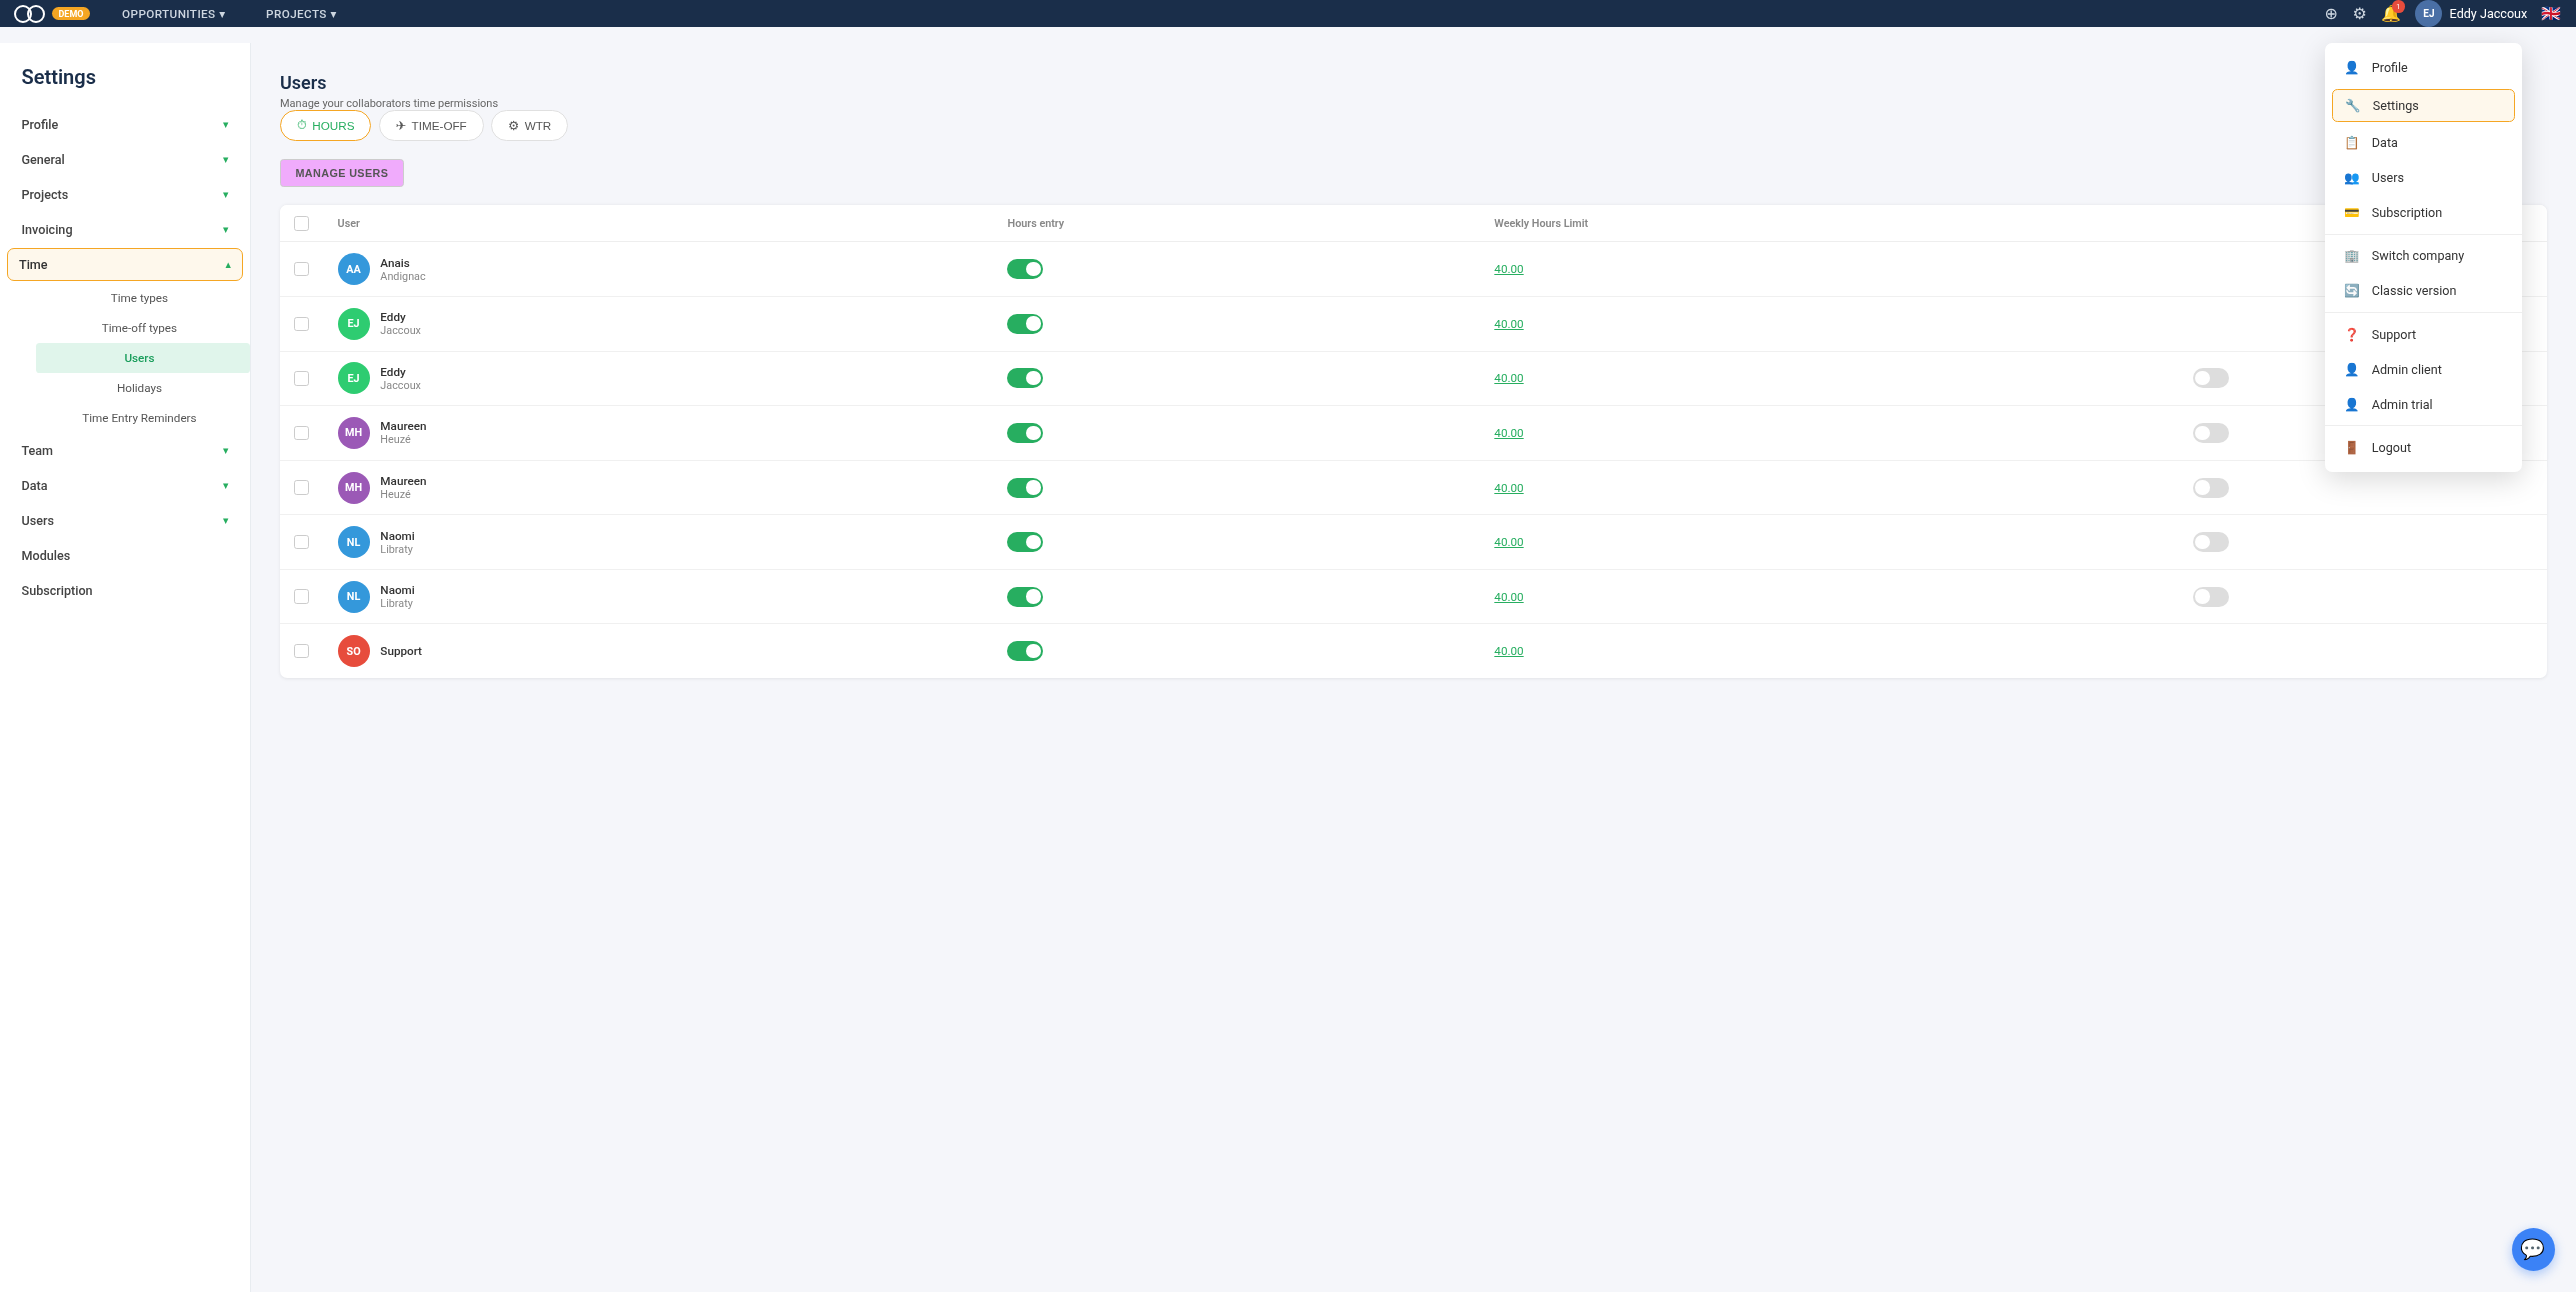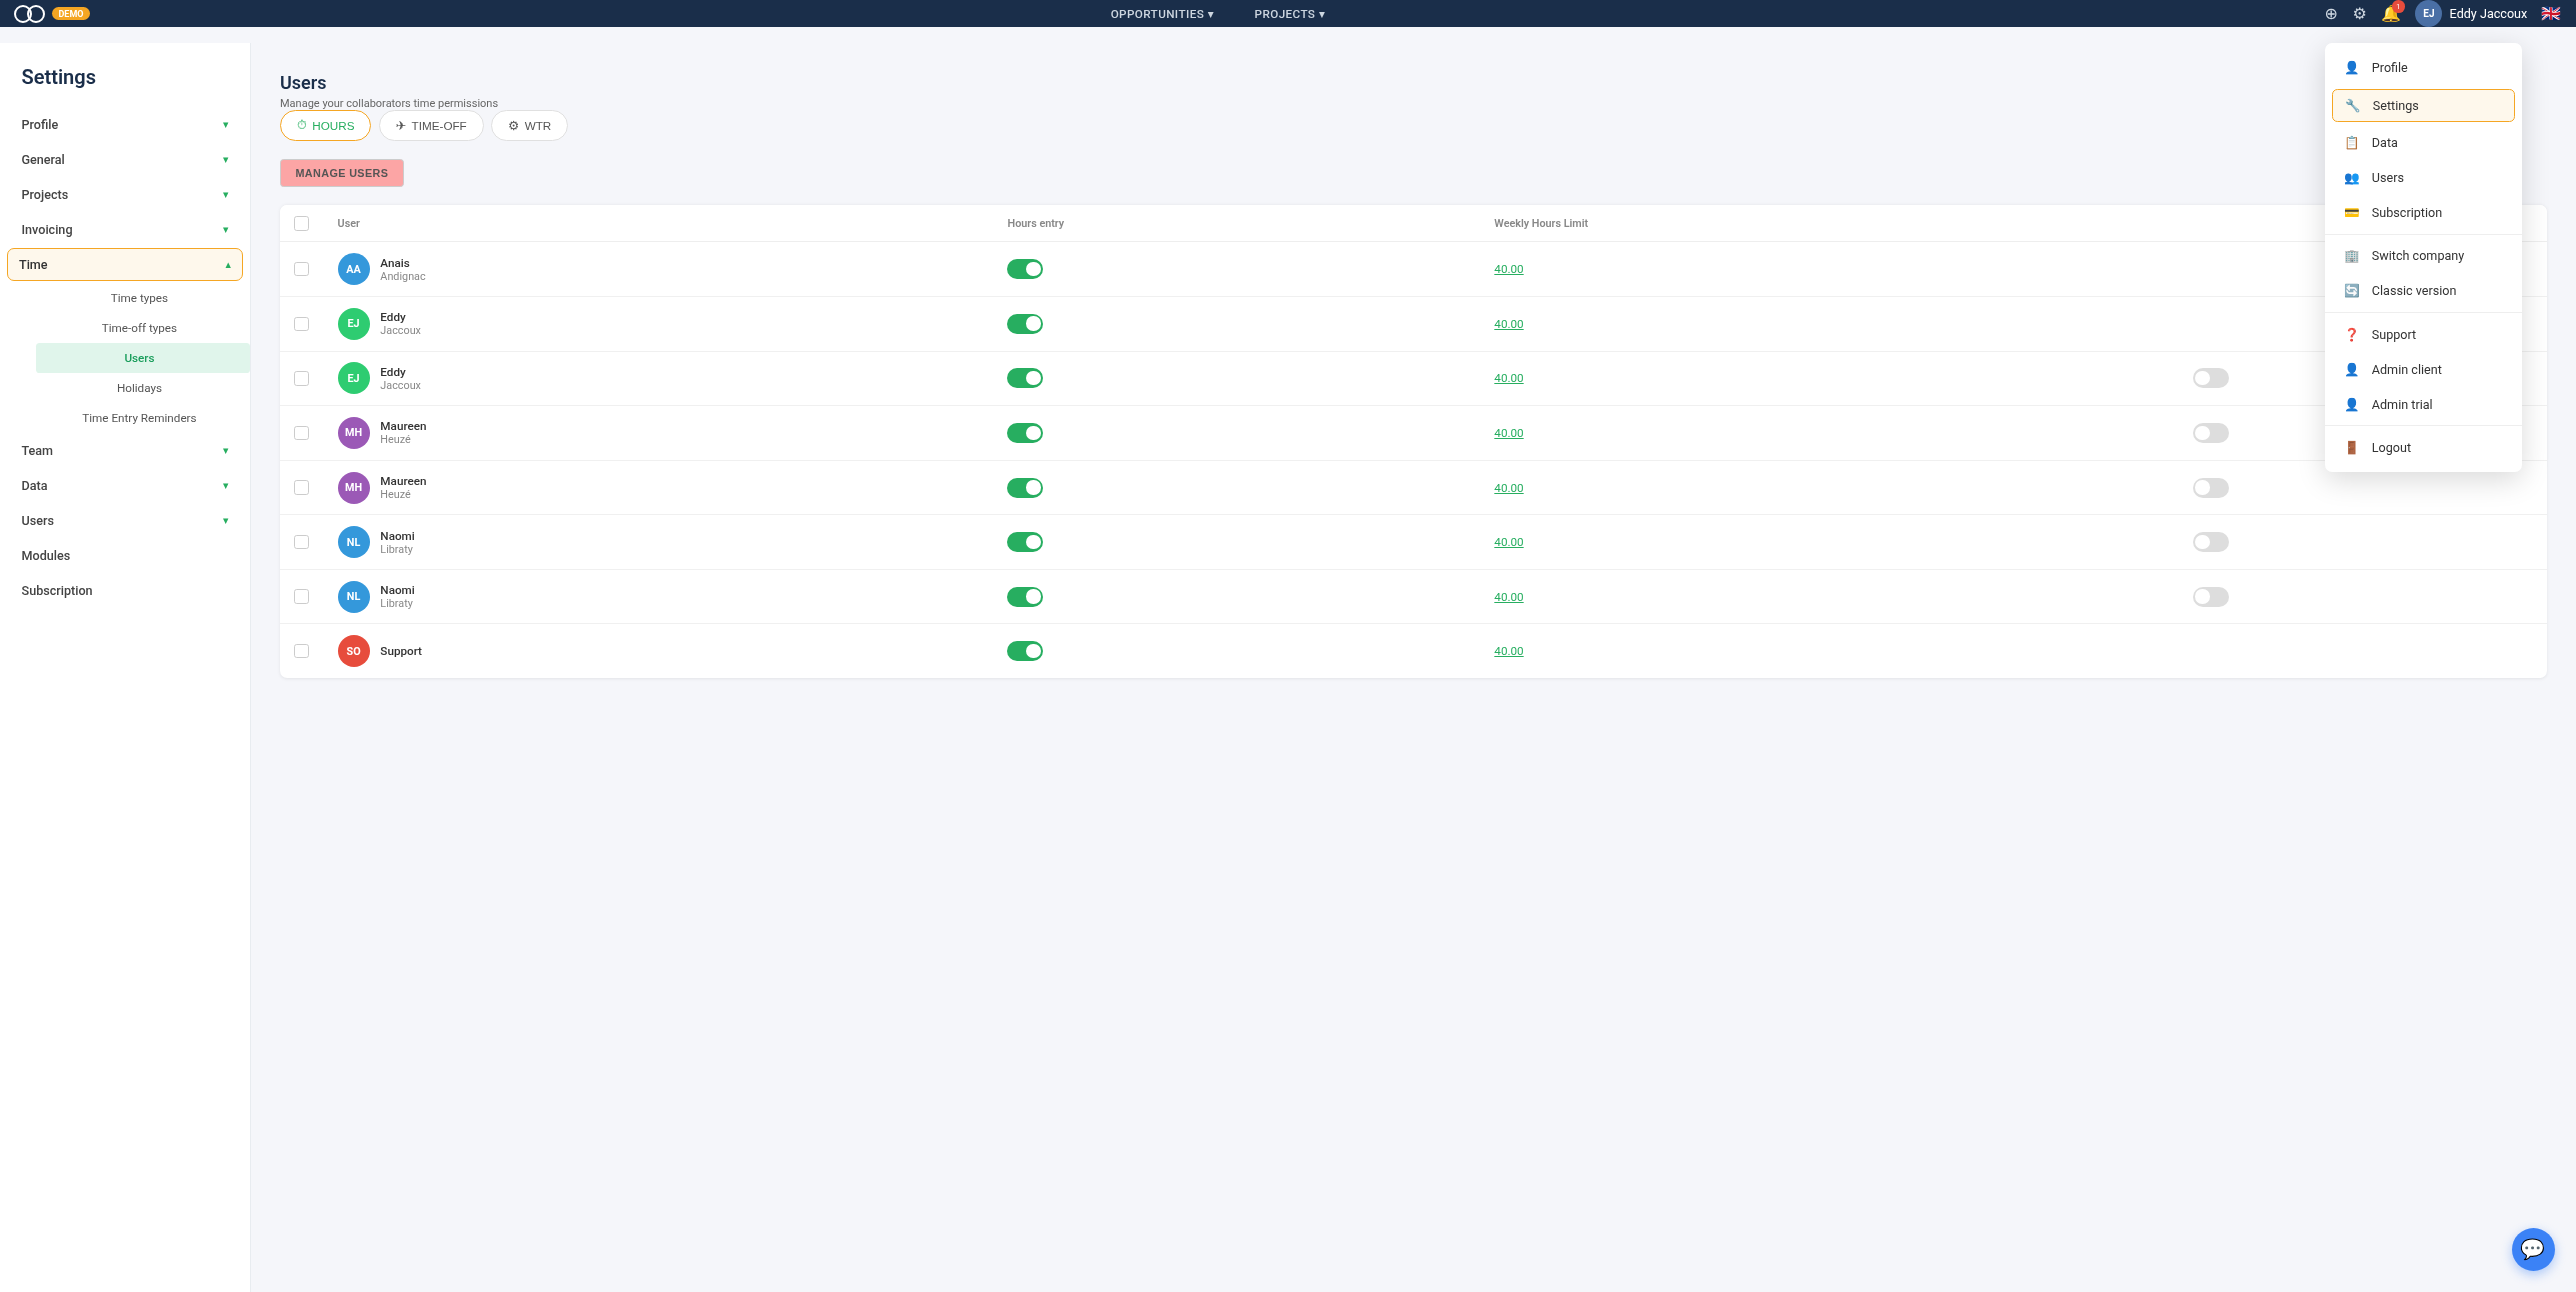--- a/index.html
+++ b/index.html
@@ -41,21 +41,20 @@
       font-size: 9px;
       font-weight: bold;
       padding: 1.8px 6.3px;
       border-radius: 9px;
     }
     .nav-links {
       display: flex;
       align-items: center;
       gap: 19px;
       flex: 1;
-      justify-content: center;
     }
     .nav-link {
       color: #cdd6e0;
       font-size: 11.7px;
       font-weight: 500;
       padding: 7.2px 10.8px;
       cursor: pointer;
       display: flex;
       align-items: center;
       gap: 3.6px;
@@ -212,21 +211,21 @@
       border-color: #f5a623;
       color: #27ae60;
       background: white;
     }
     .tab-icon { font-size: 12.6px; }
 
     
     .manage-btn {
       padding: 7.2px 14.4px;
       border: 0.9px solid #ccc;
-      background: #fca5a5;
+      background: #f0abfc;
       border-radius: 3.6px;
       cursor: pointer;
       font-size: 10.8px;
       font-weight: 600;
       color: #555;
       letter-spacing: 0.4px;
       text-transform: uppercase;
       margin-bottom: 18px;
     }
 

